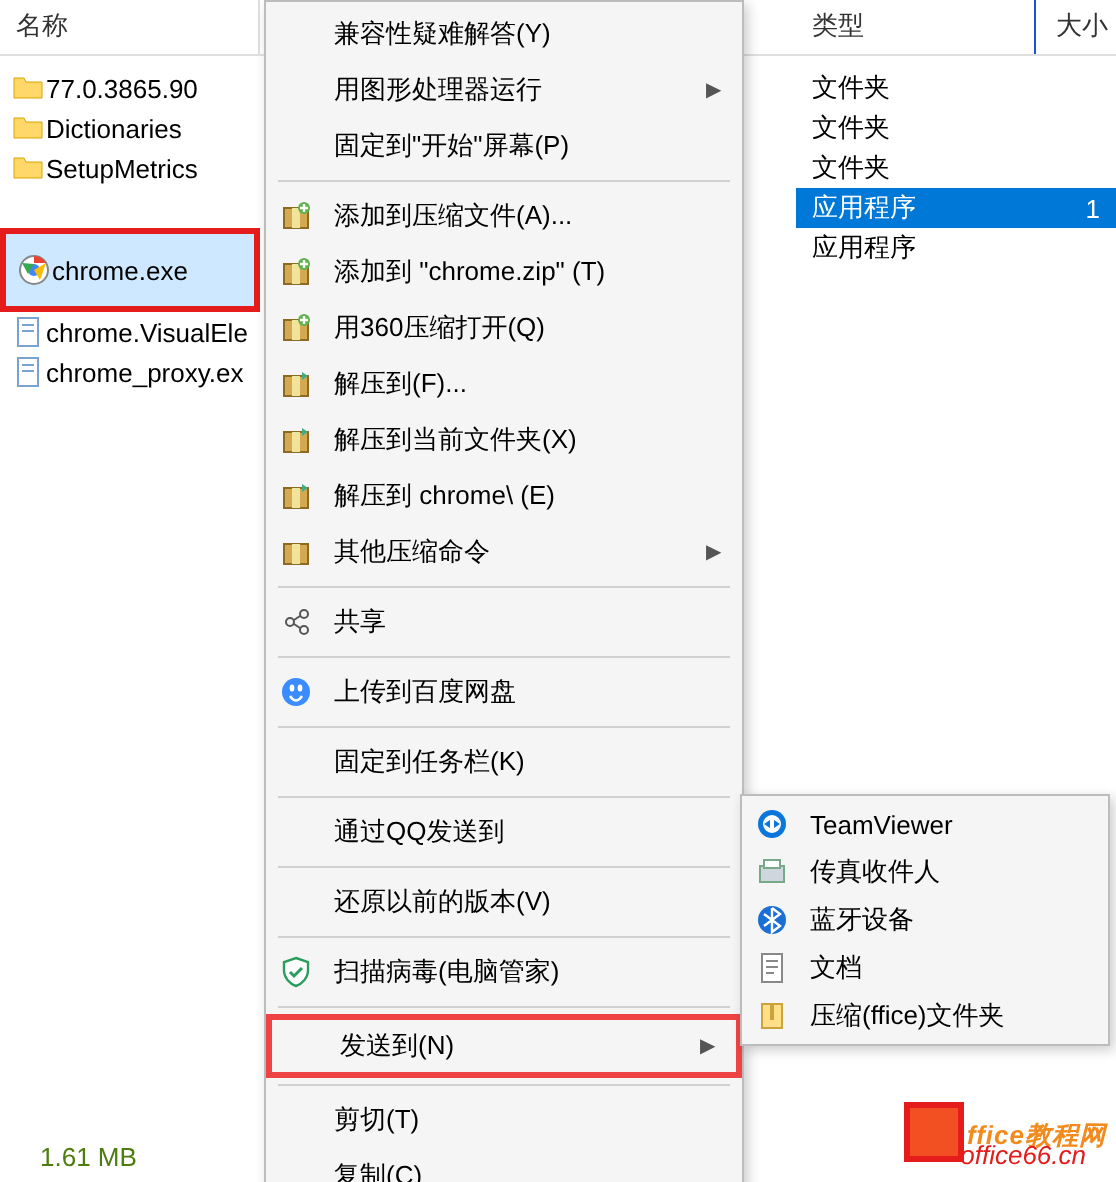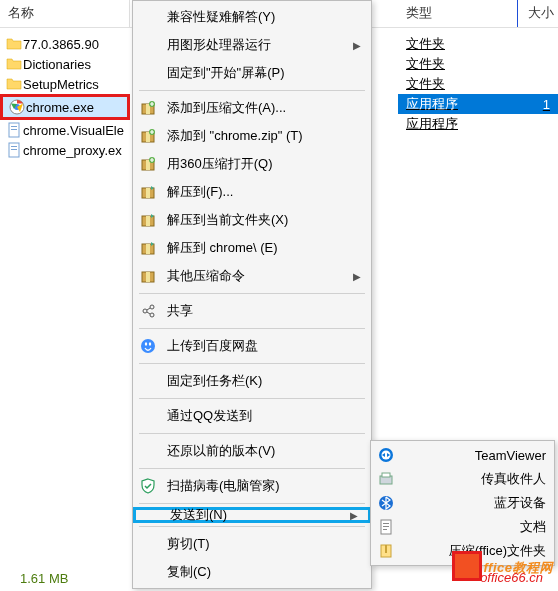--- a/index.html
+++ b/index.html
@@ -4,35 +4,35 @@
 <style>
 * { margin:0; padding:0; box-sizing:border-box; font-family:"Microsoft YaHei","Segoe UI",sans-serif; font-size:13px; }
 body { width:558px; height:591px; background:#fff; overflow:hidden; position:relative; }
 .header { display:flex; border-bottom:1px solid #e0e0e0; height:28px; }
 .col-name { width:130px; padding:4px 8px; color:#333; border-right:1px solid #e0e0e0; }
 .spacer { flex:1; }
 .col-type { width:120px; padding:4px 8px; color:#333; border-right:1px solid #1d4ed8; }
 .col-size { width:40px; padding:4px 4px; color:#333; text-align:right; }
 .content { display:flex; height:540px; }
 .file-pane { width:130px; padding-top:6px; }
-.type-pane { width:160px; padding-top:6px; margin-left:auto;text-decoration:underline; }
+.type-pane { width:160px; padding-top:6px; margin-left:auto; }
 .file-row { display:flex; align-items:center; height:20px; padding:0 6px; gap:1px; }
-.file-row.sel { border:3px solid #e41c1c; background:#cde8ff; height:26px; }
+.file-row.sel { border:3px solid #e41c1c; background:#cde8ff; height:42px;margin-top:20px; }
 .ficon { width:16px; height:16px; display:inline-flex; align-items:center; justify-content:center; }
 .fname { white-space:nowrap; overflow:hidden; }
 .type-row { height:20px; padding:2px 8px; display:flex; align-items:center; justify-content:space-between; }
 .type-row.hl { background:#0078d7; color:#fff; }
 .context-menu { position:absolute; left:132px; top:0; width:240px; background:#f5f5f5; border:1px solid #bcbcbc; box-shadow:2px 2px 6px rgba(0,0,0,.2); padding:2px 0; }
 .mi { display:flex; align-items:center; height:28px; padding:0 8px 0 4px; gap:8px; }
 .mi-icon { width:22px; height:18px; display:flex; align-items:center; justify-content:center; }
 .mi-label { flex:1; white-space:nowrap; }
 .mi-arrow { width:10px; color:#555; font-size:10px; }
 .sep { height:1px; margin:3px 6px; background:#d0d0d0; }
-.mi.boxed { border:3px solid #0ea5e9; height:16px; }
-.submenu { position:absolute; left:370px; top:440px; width:185px; background:#f5f5f5; border:1px solid #bcbcbc; box-shadow:2px 2px 6px rgba(0,0,0,.2); padding:2px 0;text-align:right; }
+.mi.boxed { border:3px solid #ef4444; height:32px; }
+.submenu { position:absolute; left:370px; top:397px; width:185px; background:#f5f5f5; border:1px solid #bcbcbc; box-shadow:2px 2px 6px rgba(0,0,0,.2); padding:2px 0; }
 .submenu .mi { height:24px; }
 .statusbar { position:absolute; left:12px; bottom:0; height:22px; padding:2px 8px; color:#4d7c0f; font-size:12px; width:140px;margin-top:32px; }
 .watermark { position:absolute; right:5px; bottom:10px; display:flex; align-items:center; gap:2px; pointer-events:none; }
 .wm-sq { width:30px; height:30px; background:#f25022; display:inline-block; border:3px solid #e41c1c; }
 .wm-text { font-size:18px; font-weight:bold; color:#f28b1e; letter-spacing:.5px; font-style:italic; }
 .wm-text .cn { color:#f28b1e; }
 .wm-sub { position:absolute; right:10px; bottom:-4px; font-size:13px; color:#e41c1c; font-style:italic; font-weight:normal; }
 svg { display:block; }
 </style>
 </head>

